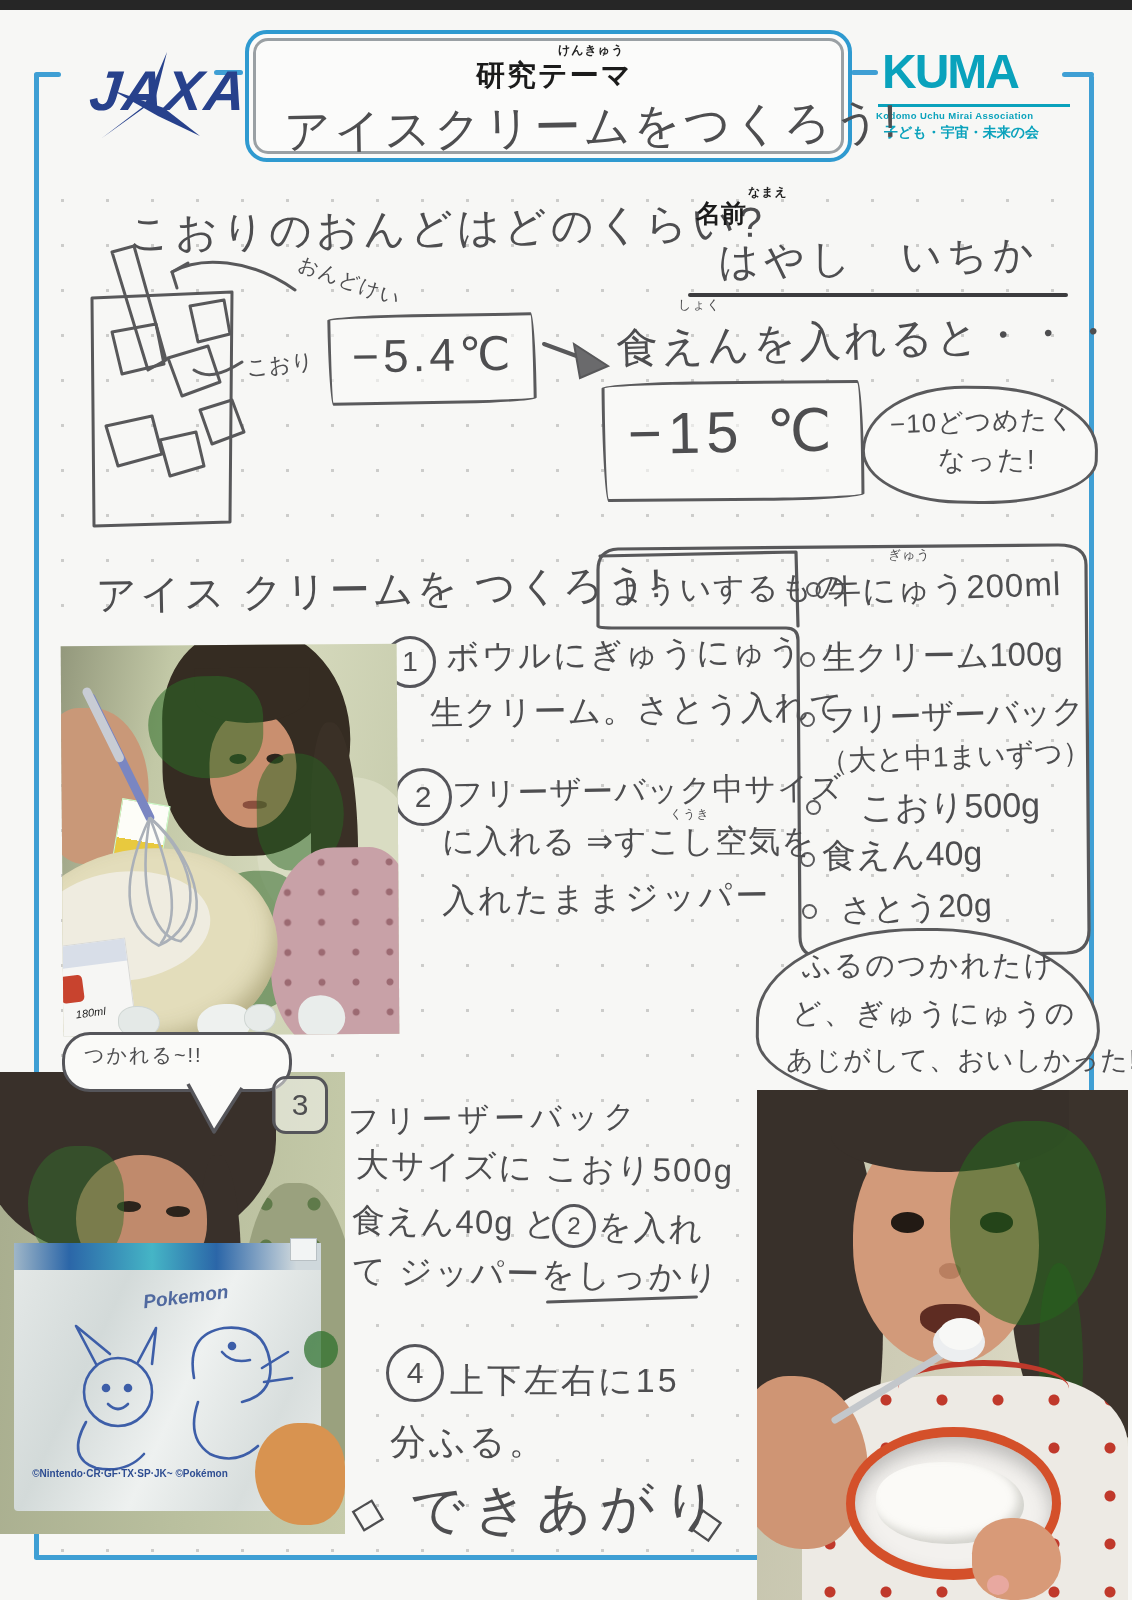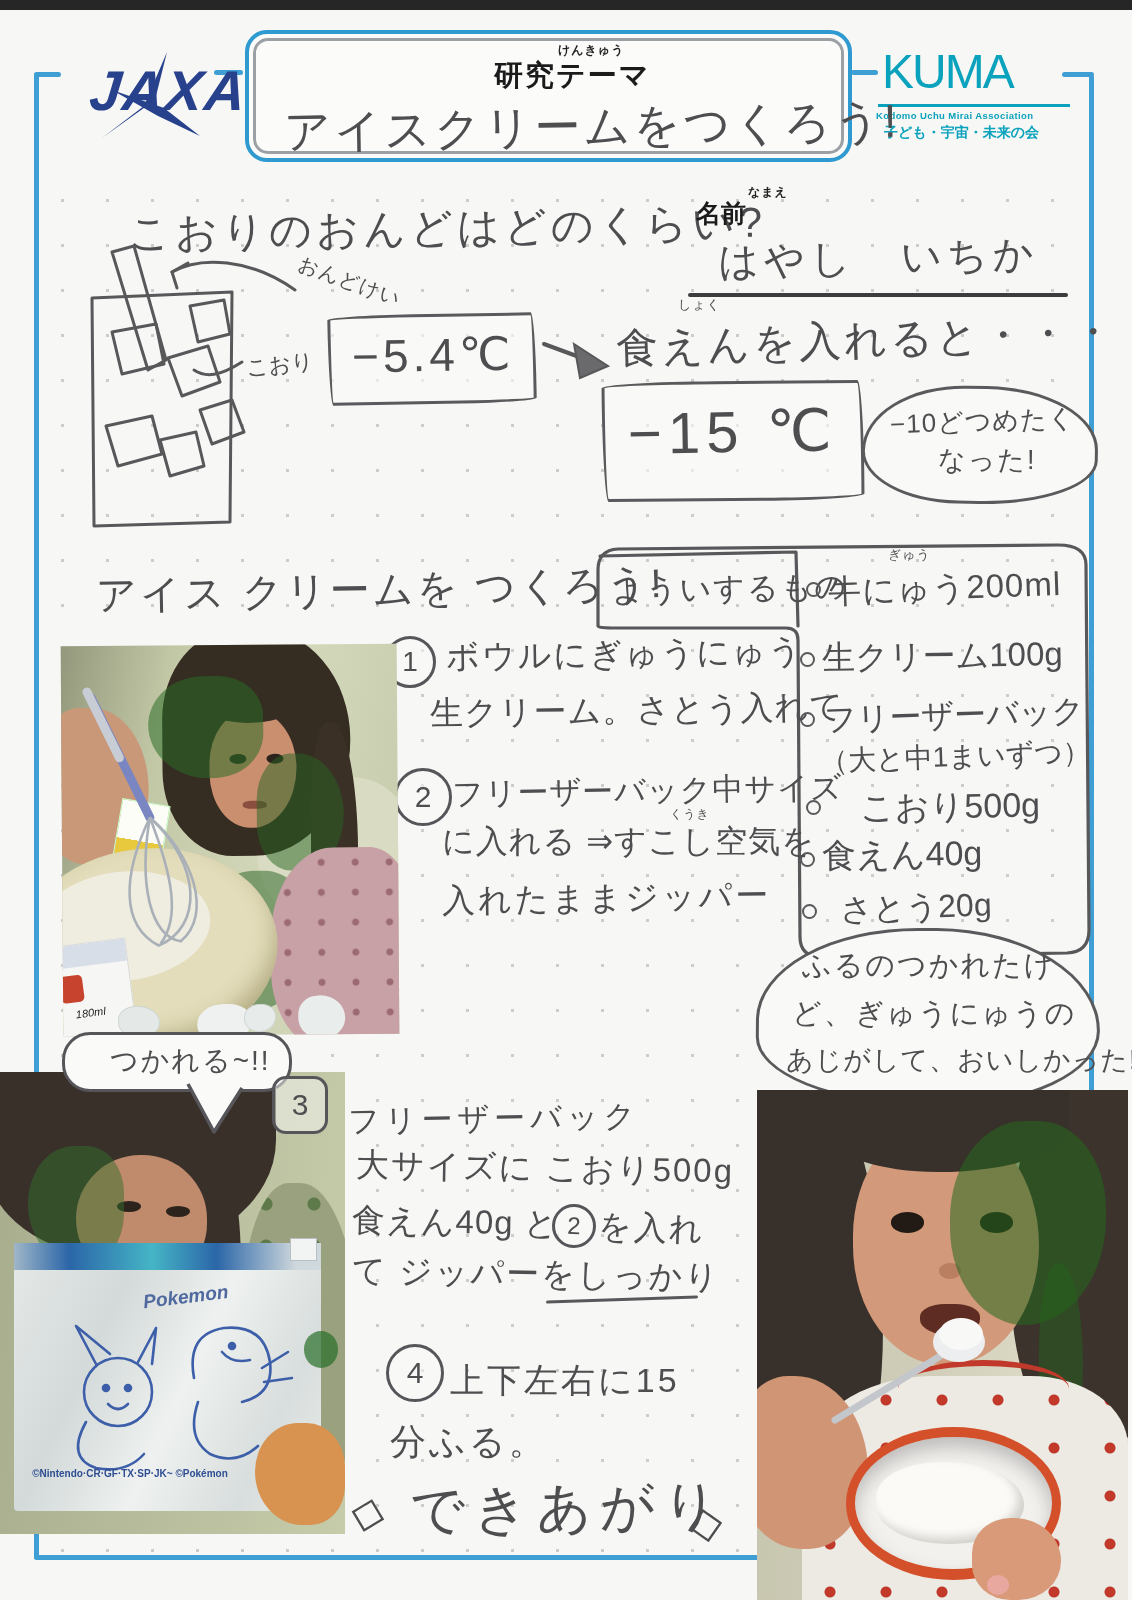--- a/index.html
+++ b/index.html
@@ -43,25 +43,25 @@
       <path d="M62,10 L76,52 L118,60 L80,66 L70,92 L60,66 L18,58 L58,52 Z" fill="#27418c" opacity="0.0"></path>
       <path d="M95,2 L83,50 L30,88 L72,56 Z" fill="#27418c"></path>
       <path d="M40,40 L92,58 L128,86 L86,66 Z" fill="#27418c"></path>
     </svg>
   </div>
 
   <div class="abs" style="left:245px;top:30px;width:607px;height:132px;border:4px solid #2f9ad0;border-radius:22px;background:#fbfbfa;box-sizing:border-box;">
     <div class="abs" style="left:4px;top:4px;right:4px;bottom:4px;border:3px solid #9aa0a4;border-radius:15px;"></div>
   </div>
   <div class="abs furi" style="left:510px;top:42px;font-size:12px;font-weight:bold;color:#222;">けんきゅう</div>
-  <div class="abs" style="left:494px;top:56px;font-size:29px;font-weight:bold;color:#1b1b1b;letter-spacing:2px;">研究テーマ</div>
+  <div class="abs" style="left:476px;top:56px;font-size:29px;font-weight:bold;color:#1b1b1b;letter-spacing:2px;">研究テーマ</div>
   <div class="abs hw" style="left:284px;top:96px;font-size:46px;letter-spacing:3px;transform:rotate(-1deg);z-index:3;">アイスクリームをつくろう!</div>
 
   <div class="abs" style="left:876px;top:44px;width:200px;height:100px;">
-    <div class="abs teal" style="left:6px;top:0;font-size:48px;font-weight:400;letter-spacing:-2px;">KUMA</div>
+    <div class="abs teal" style="left:6px;top:0;font-size:48px;font-weight:700;letter-spacing:-2px;">KUMA</div>
     <div class="abs" style="left:2px;top:60px;width:192px;height:3px;background:#0aa2bc;"></div>
     <div class="abs teal" style="left:0;top:66px;font-size:9.5px;font-weight:bold;letter-spacing:.4px;white-space:nowrap;">Kodomo Uchu Mirai Association</div>
     <div class="abs teal" style="left:8px;top:80px;font-size:14px;font-weight:bold;white-space:nowrap;">子ども・宇宙・未来の会</div>
   </div>
 
   <div class="abs hw" style="left:128px;top:200px;font-size:42px;letter-spacing:4px;transform:rotate(-1deg);">こおりのおんどはどのくらい?</div>
 
   <div class="abs furi" style="left:700px;top:184px;font-size:12px;font-weight:bold;color:#222;">なまえ</div>
   <div class="abs" style="left:696px;top:197px;font-size:25px;font-weight:bold;color:#1b1b1b;">名前</div>
   <div class="abs hw" style="left:718px;top:230px;font-size:40px;letter-spacing:5px;transform:rotate(-1.5deg);">はやし　いちか</div>
@@ -185,21 +185,21 @@
       <div class="abs" style="left:6%;top:30%;width:30%;height:26%;background:#c8432e;border-radius:20%;"></div>
       <div class="abs hw" style="left:22%;top:62%;font-size:11px;font-style:italic;color:#222;">180ml</div>
     </div>
     <div class="abs" style="left:40%;top:92%;width:16%;height:10%;background:#eef1ef;border-radius:50% 40% 55% 45%;"></div>
     <div class="abs" style="left:70%;top:90%;width:14%;height:11%;background:#e9edeb;border-radius:45% 55% 50% 50%;"></div>
   </div>
   <div class="abs" style="left:118px;top:1006px;width:40px;height:30px;background:#e4e9e7;border:1px solid #cfd6d3;border-radius:45% 55% 50% 50%;"></div>
   <div class="abs" style="left:244px;top:1004px;width:30px;height:26px;background:#e7ebe9;border:1px solid #cfd6d3;border-radius:50% 45% 55% 50%;"></div>
 
   <div class="abs" style="left:62px;top:1032px;width:224px;height:54px;border:3.5px solid #55555a;border-radius:28px;background:#fafaf8;z-index:4;"></div>
-  <div class="abs hw" style="left:84px;top:1042px;font-size:28px;letter-spacing:2px;z-index:5;margin-left:26px;">つかれる~!!</div>
+  <div class="abs hw" style="left:84px;top:1042px;font-size:20px;letter-spacing:2px;z-index:5;">つかれる~!!</div>
   <svg class="abs" style="left:170px;top:1082px;z-index:4;" width="90" height="58" viewBox="0 0 90 58">
     <path d="M18,2 L44,50 L72,6" fill="#fafaf8" stroke="#55555a" stroke-width="3.5" stroke-linejoin="round"></path>
   </svg>
 
   <div class="abs num-badge" style="left:272px;top:1076px;width:50px;height:52px;font-size:30px;border-radius:14px;z-index:5;">
     <span>3</span>
     </div>
   <div class="abs hw" style="left:348px;top:1098px;font-size:31px;letter-spacing:5px;transform:rotate(-1deg);">フリーザーバック</div>
   <div class="abs hw" style="left:356px;top:1146px;font-size:33px;letter-spacing:2px;transform:rotate(1deg);">大サイズに こおり500g</div>
   <div class="abs hw" style="left:352px;top:1200px;font-size:33px;letter-spacing:1px;transform:rotate(1deg);">食えん40g と</div>

